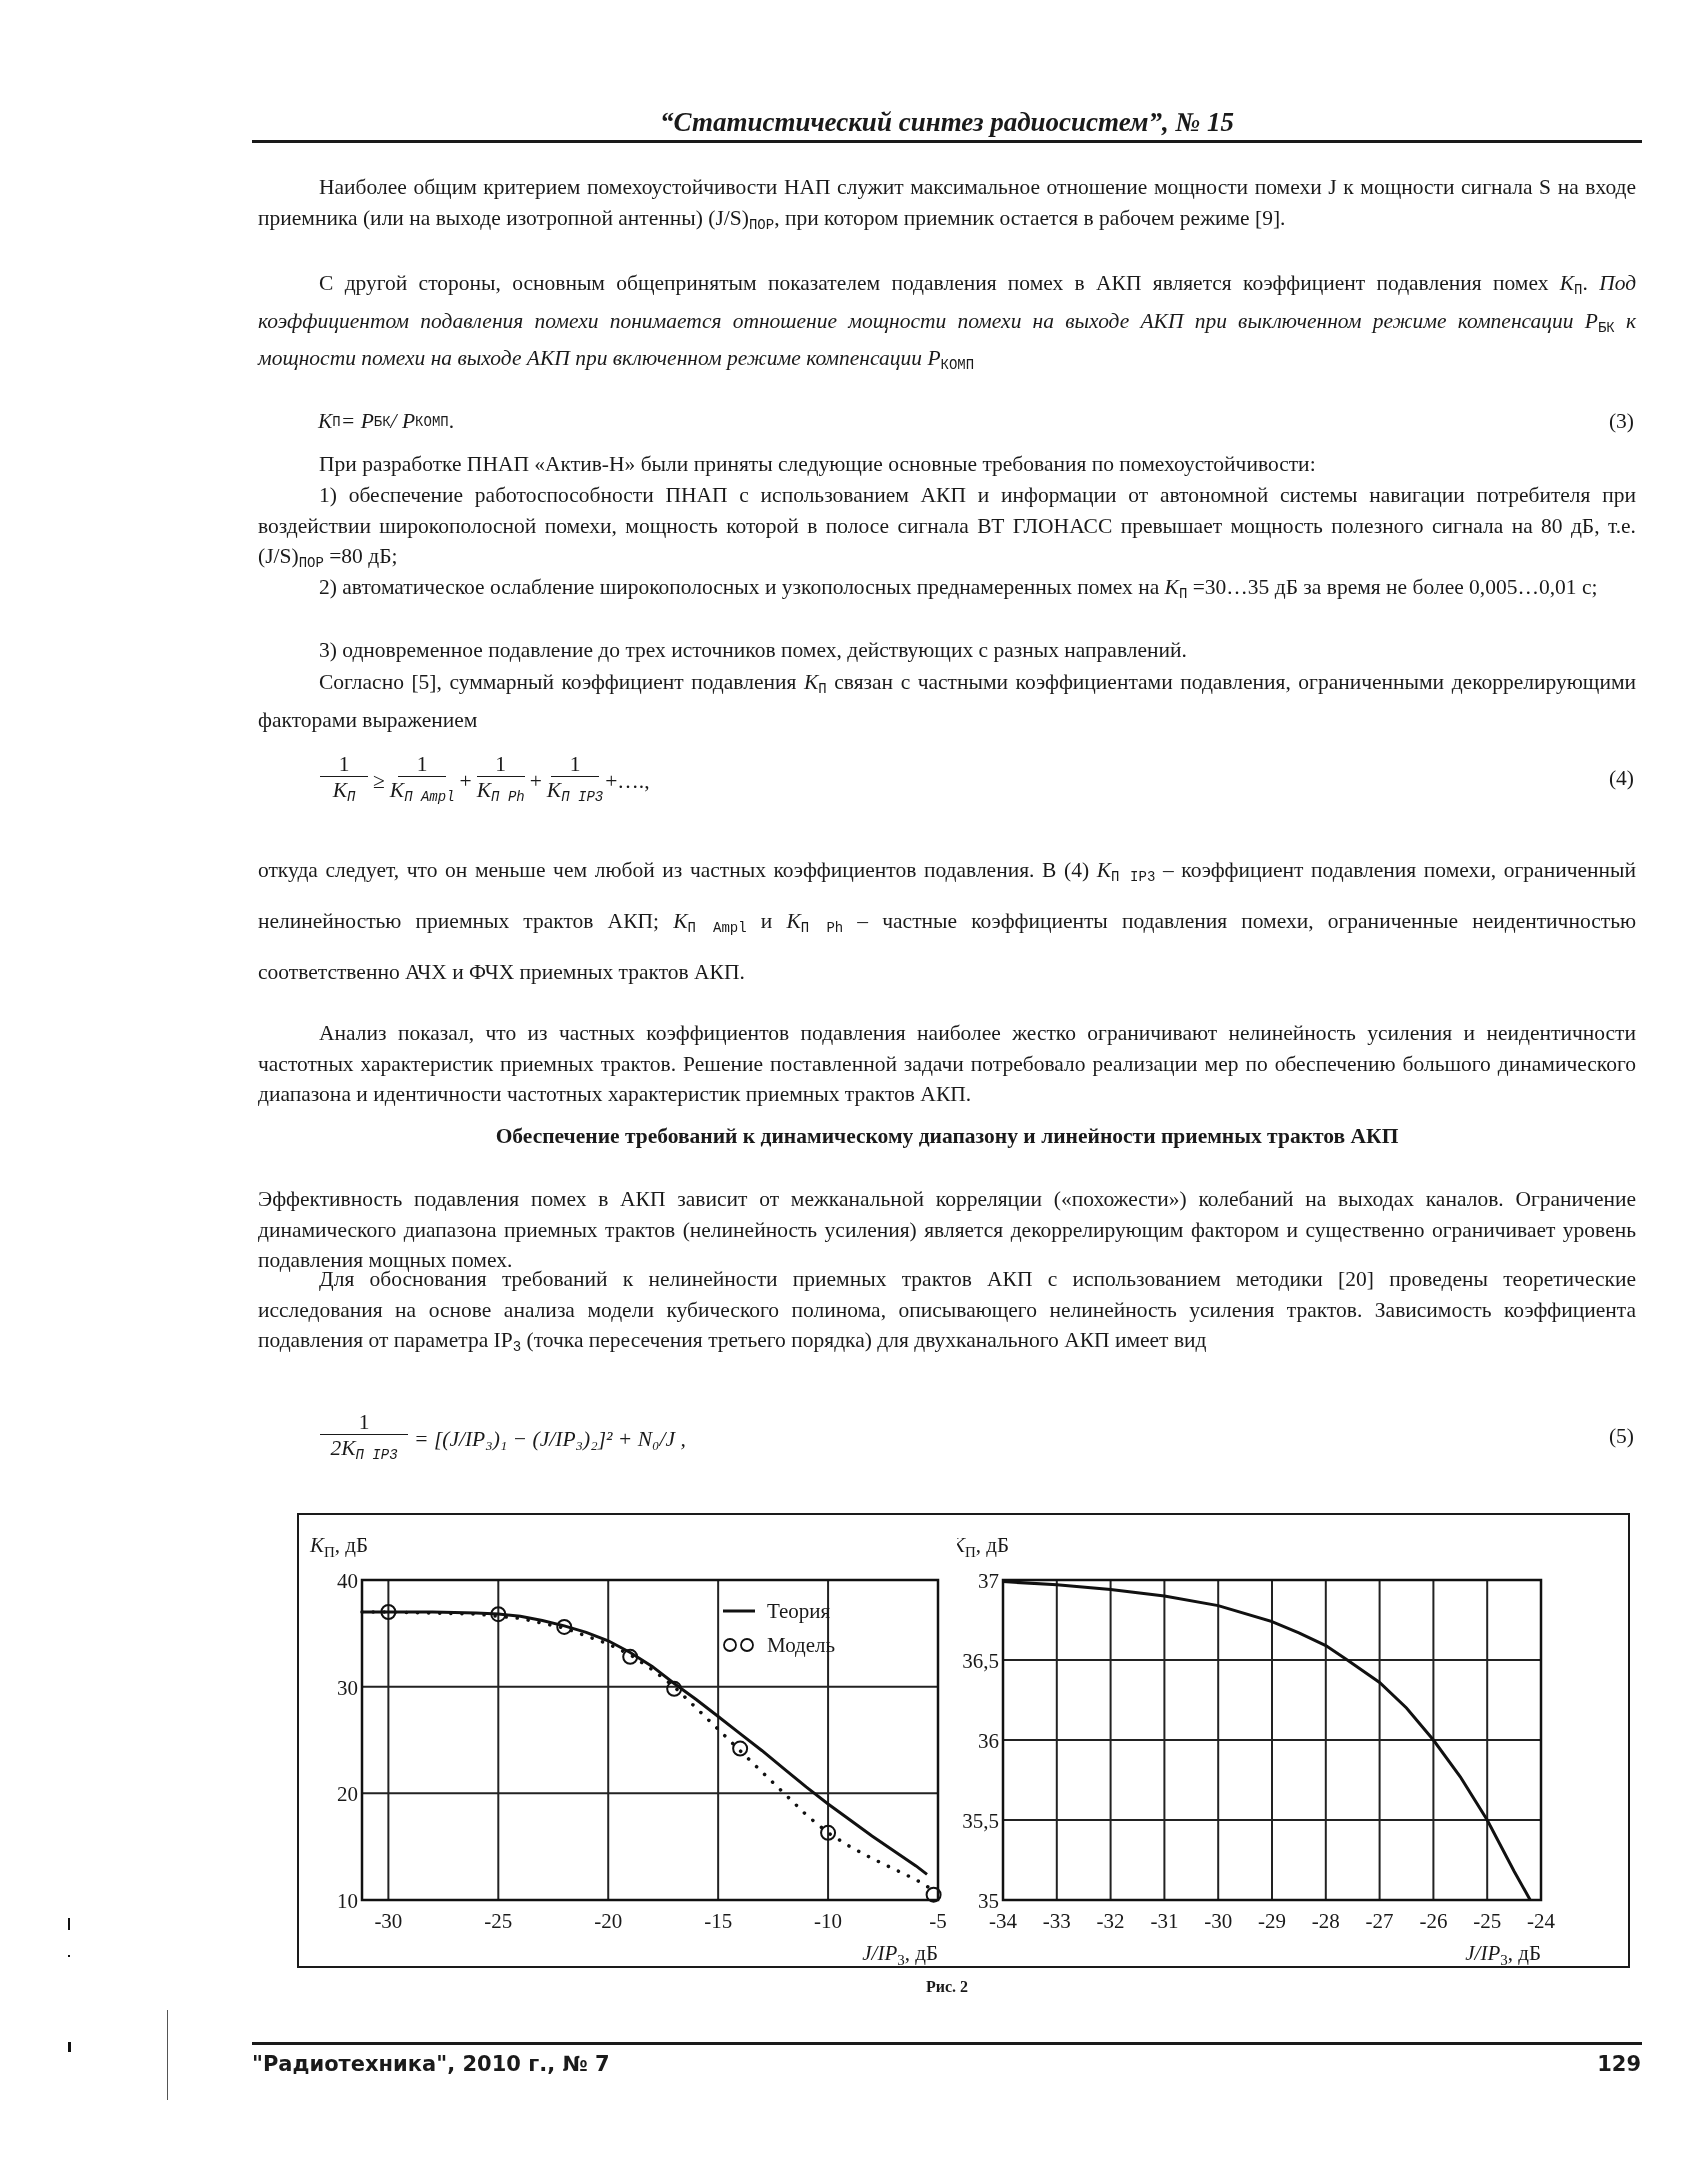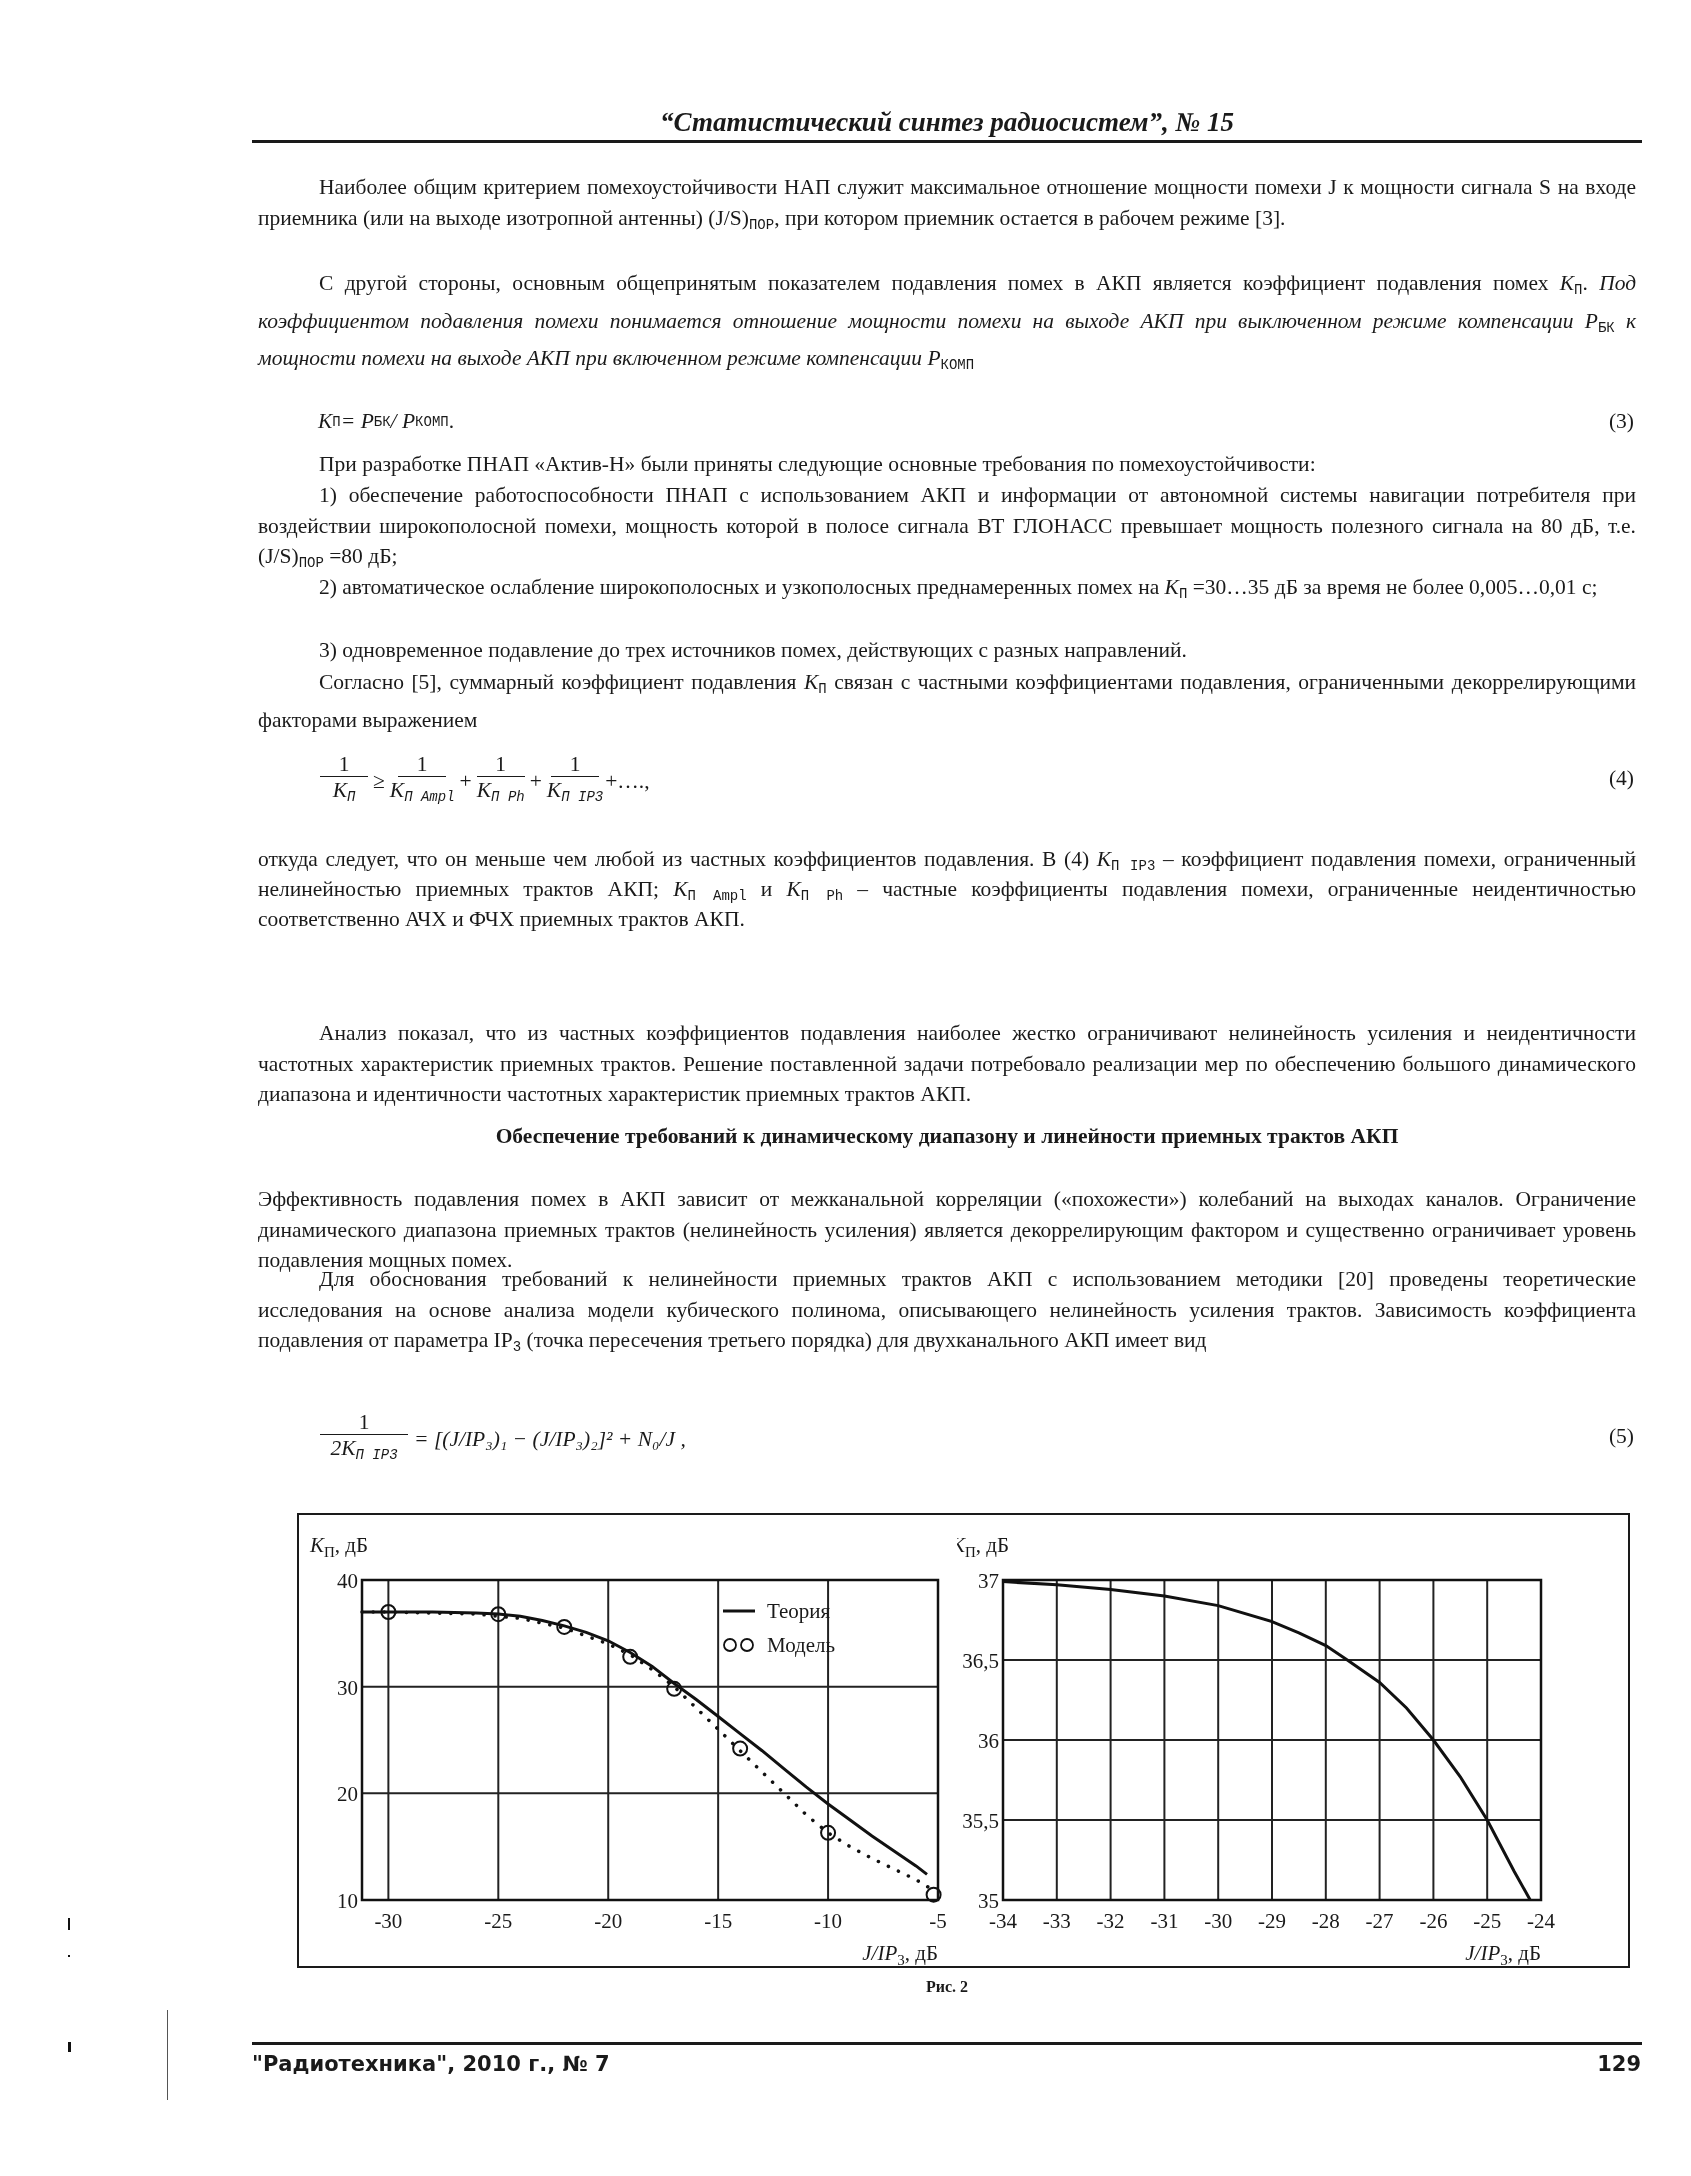--- a/index.html
+++ b/index.html
@@ -27,21 +27,21 @@
   .margin-mark { position: absolute; background: #111; }
   svg text { font-family: "Liberation Serif", "DejaVu Serif", serif; }
 </style>
 </head>
 <body>
 
 <div class="running-header">“Статистический синтез радиосистем”, № 15</div>
 <div class="header-rule"></div>
 
 <div class="para indent" style="top:172px;">
-  <span>Наиболее общим критерием помехоустойчивости НАП служит максимальное отношение мощности помехи J к мощности сигнала S на входе приемника (или на выходе изотропной антенны) (J/S)</span><sub>ПОР</sub><span>, при котором приемник остается в рабочем режиме [3].</span>
+  <span>Наиболее общим критерием помехоустойчивости НАП служит максимальное отношение мощности помехи J к мощности сигнала S на входе приемника (или на выходе изотропной антенны) (J/S)</span><sub>ПОР</sub><span>, при котором приемник остается в рабочем режиме [9].</span>
 </div>
 
 <div class="para indent" style="top:268px;">
   <span>С другой стороны, основным общепринятым показателем подавления помех в АКП является коэффициент подавления помех </span><span class="it">K</span><sub>П</sub><span>. </span><span class="it">Под коэффициентом подавления помехи понимается отношение мощности помехи на выходе АКП при выключенном режиме компенсации P</span><sub>БК</sub><span class="it"> к мощности помехи на выходе АКП при включенном режиме компенсации P</span><sub>КОМП</sub>
 </div>
 
 <div class="eq-line" style="top:409px;">
   <span class="it">K</span>
     <sub>П</sub>
     <span class="it"> = P</span>
@@ -85,21 +85,21 @@
     </span>
   <span class="op">+</span>
   <span class="frac">
       <span class="num">1</span>
       <span class="den"><span>K</span><sub>П IP3</sub></span>
     </span>
   <span>+….,</span>
 </div>
 <div class="eqnum" style="top:766px;">(4)</div>
 
-<div class="para" style="top:848px; line-height:23px;">
+<div class="para" style="top:848px; line-height:44px;">
   <span>откуда следует, что он меньше чем любой из частных коэффициентов подавления. В (4) </span><span class="it">K</span><sub>П IP3</sub><span> – коэффициент подавления помехи, ограниченный нелинейностью приемных трактов АКП; </span><span class="it">K</span><sub>П Ampl</sub><span> и </span><span class="it">K</span><sub>П Ph</sub><span> – частные коэффициенты подавления помехи, ограниченные неидентичностью соответственно АЧХ и ФЧХ приемных трактов АКП.</span>
 </div>
 
 <div class="para indent" style="top:1018px;">Анализ показал, что из частных коэффициентов подавления наиболее жестко ограничивают нелинейность усиления и неидентичности частотных характеристик приемных трактов. Решение поставленной задачи потребовало реализации мер по обеспечению большого динамического диапазона и идентичности частотных характеристик приемных трактов АКП.</div>
 
 <div class="section-title" style="top:1124px;">Обеспечение требований к динамическому диапазону и линейности приемных трактов АКП</div>
 
 <div class="para" style="top:1172px;margin-top:12px;">Эффективность подавления помех в АКП зависит от межканальной корреляции («похожести») колебаний на выходах каналов. Ограничение динамического диапазона приемных трактов (нелинейность усиления) является декоррелирующим фактором и существенно ограничивает уровень подавления мощных помех.</div>
 
 <div class="para indent" style="top:1264px;">

